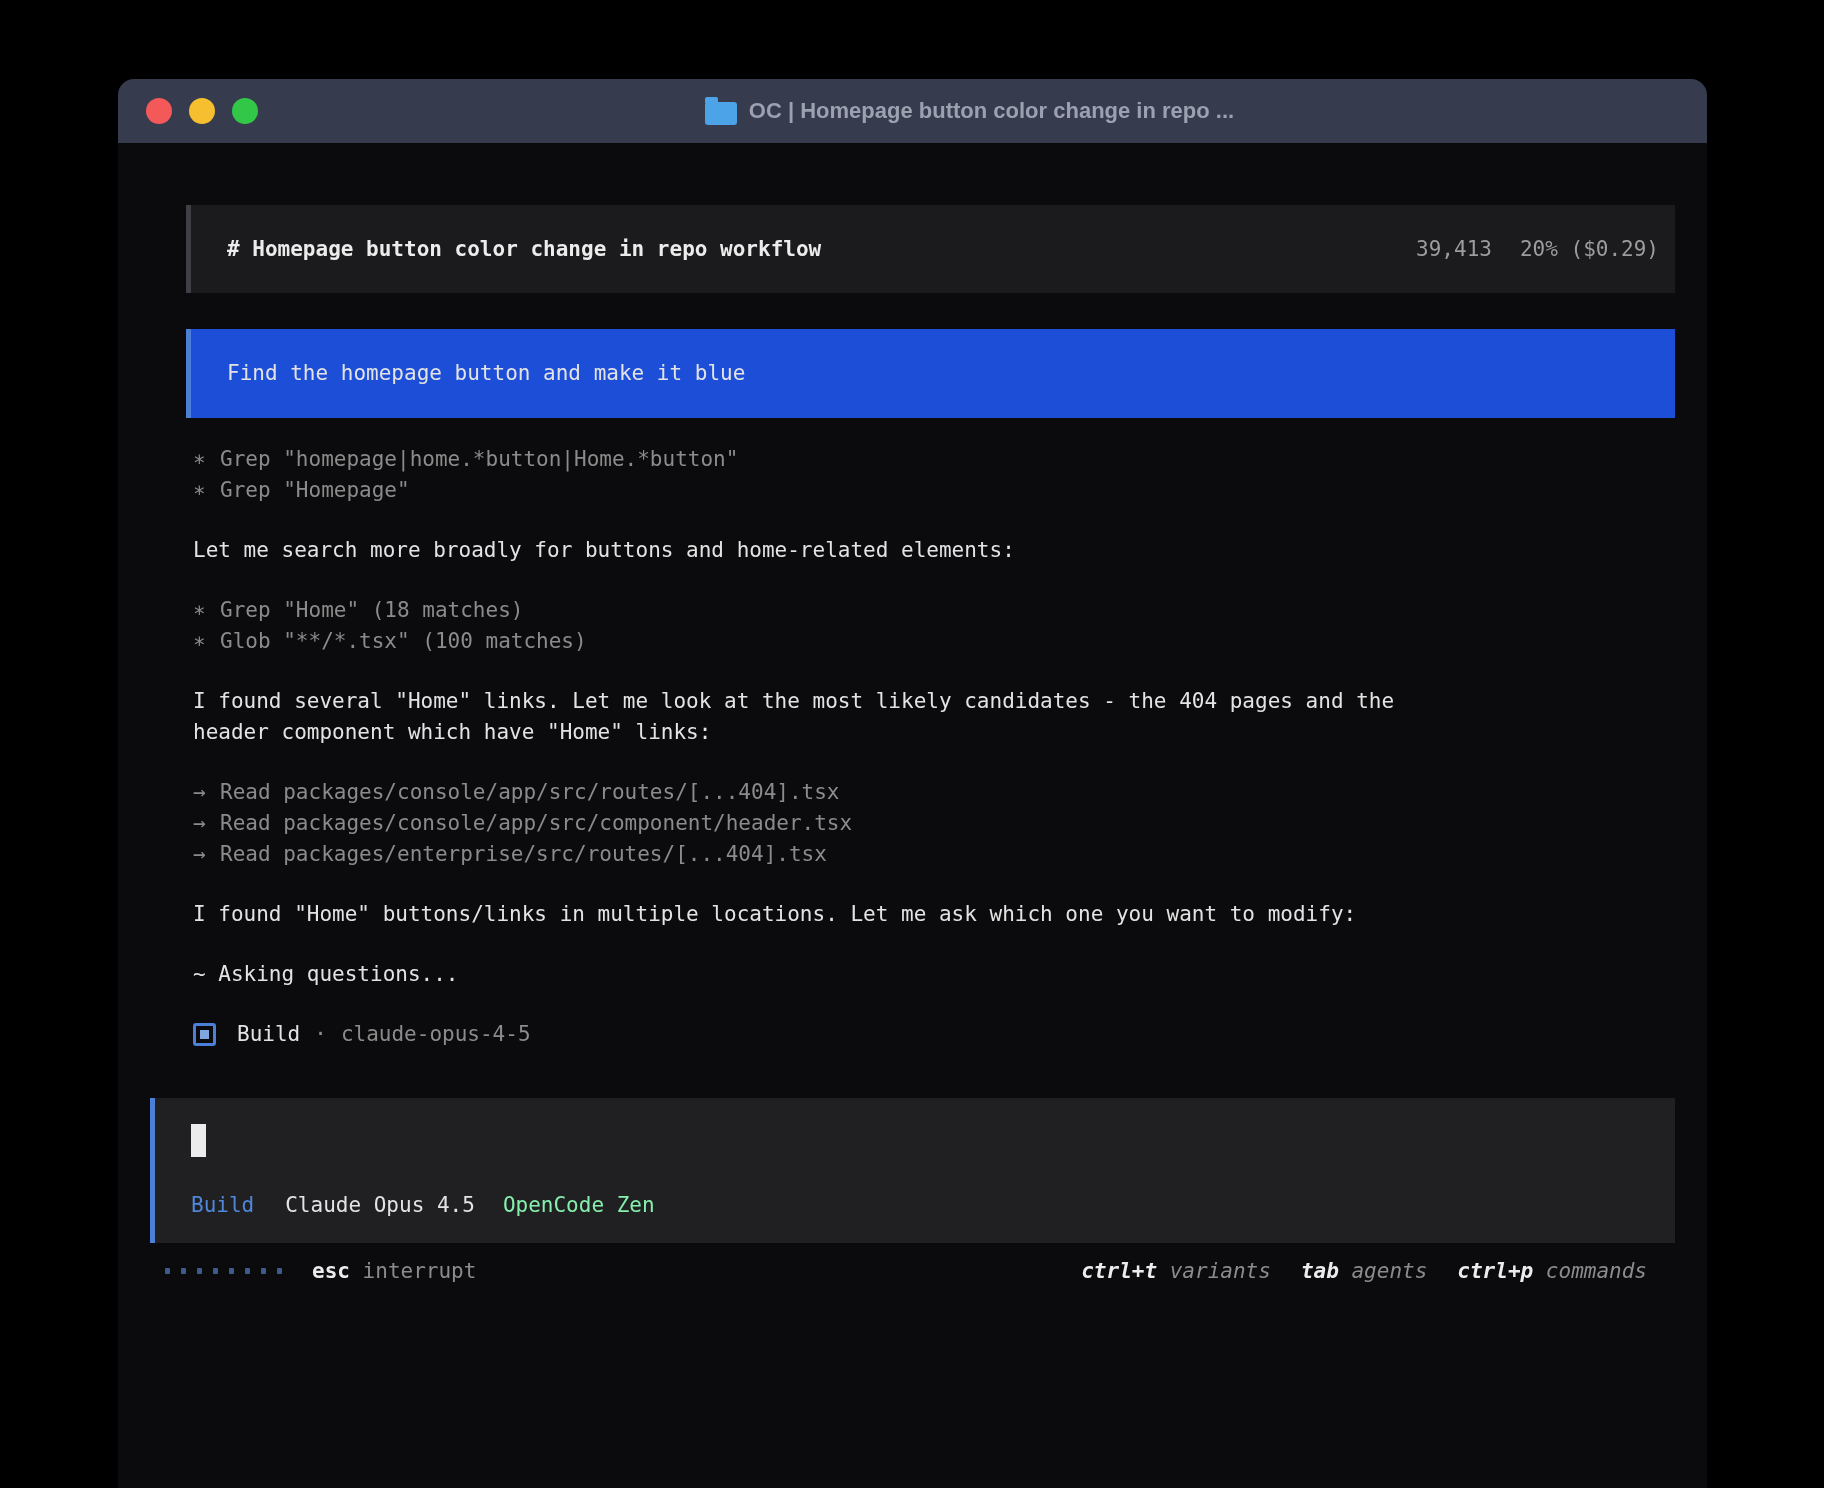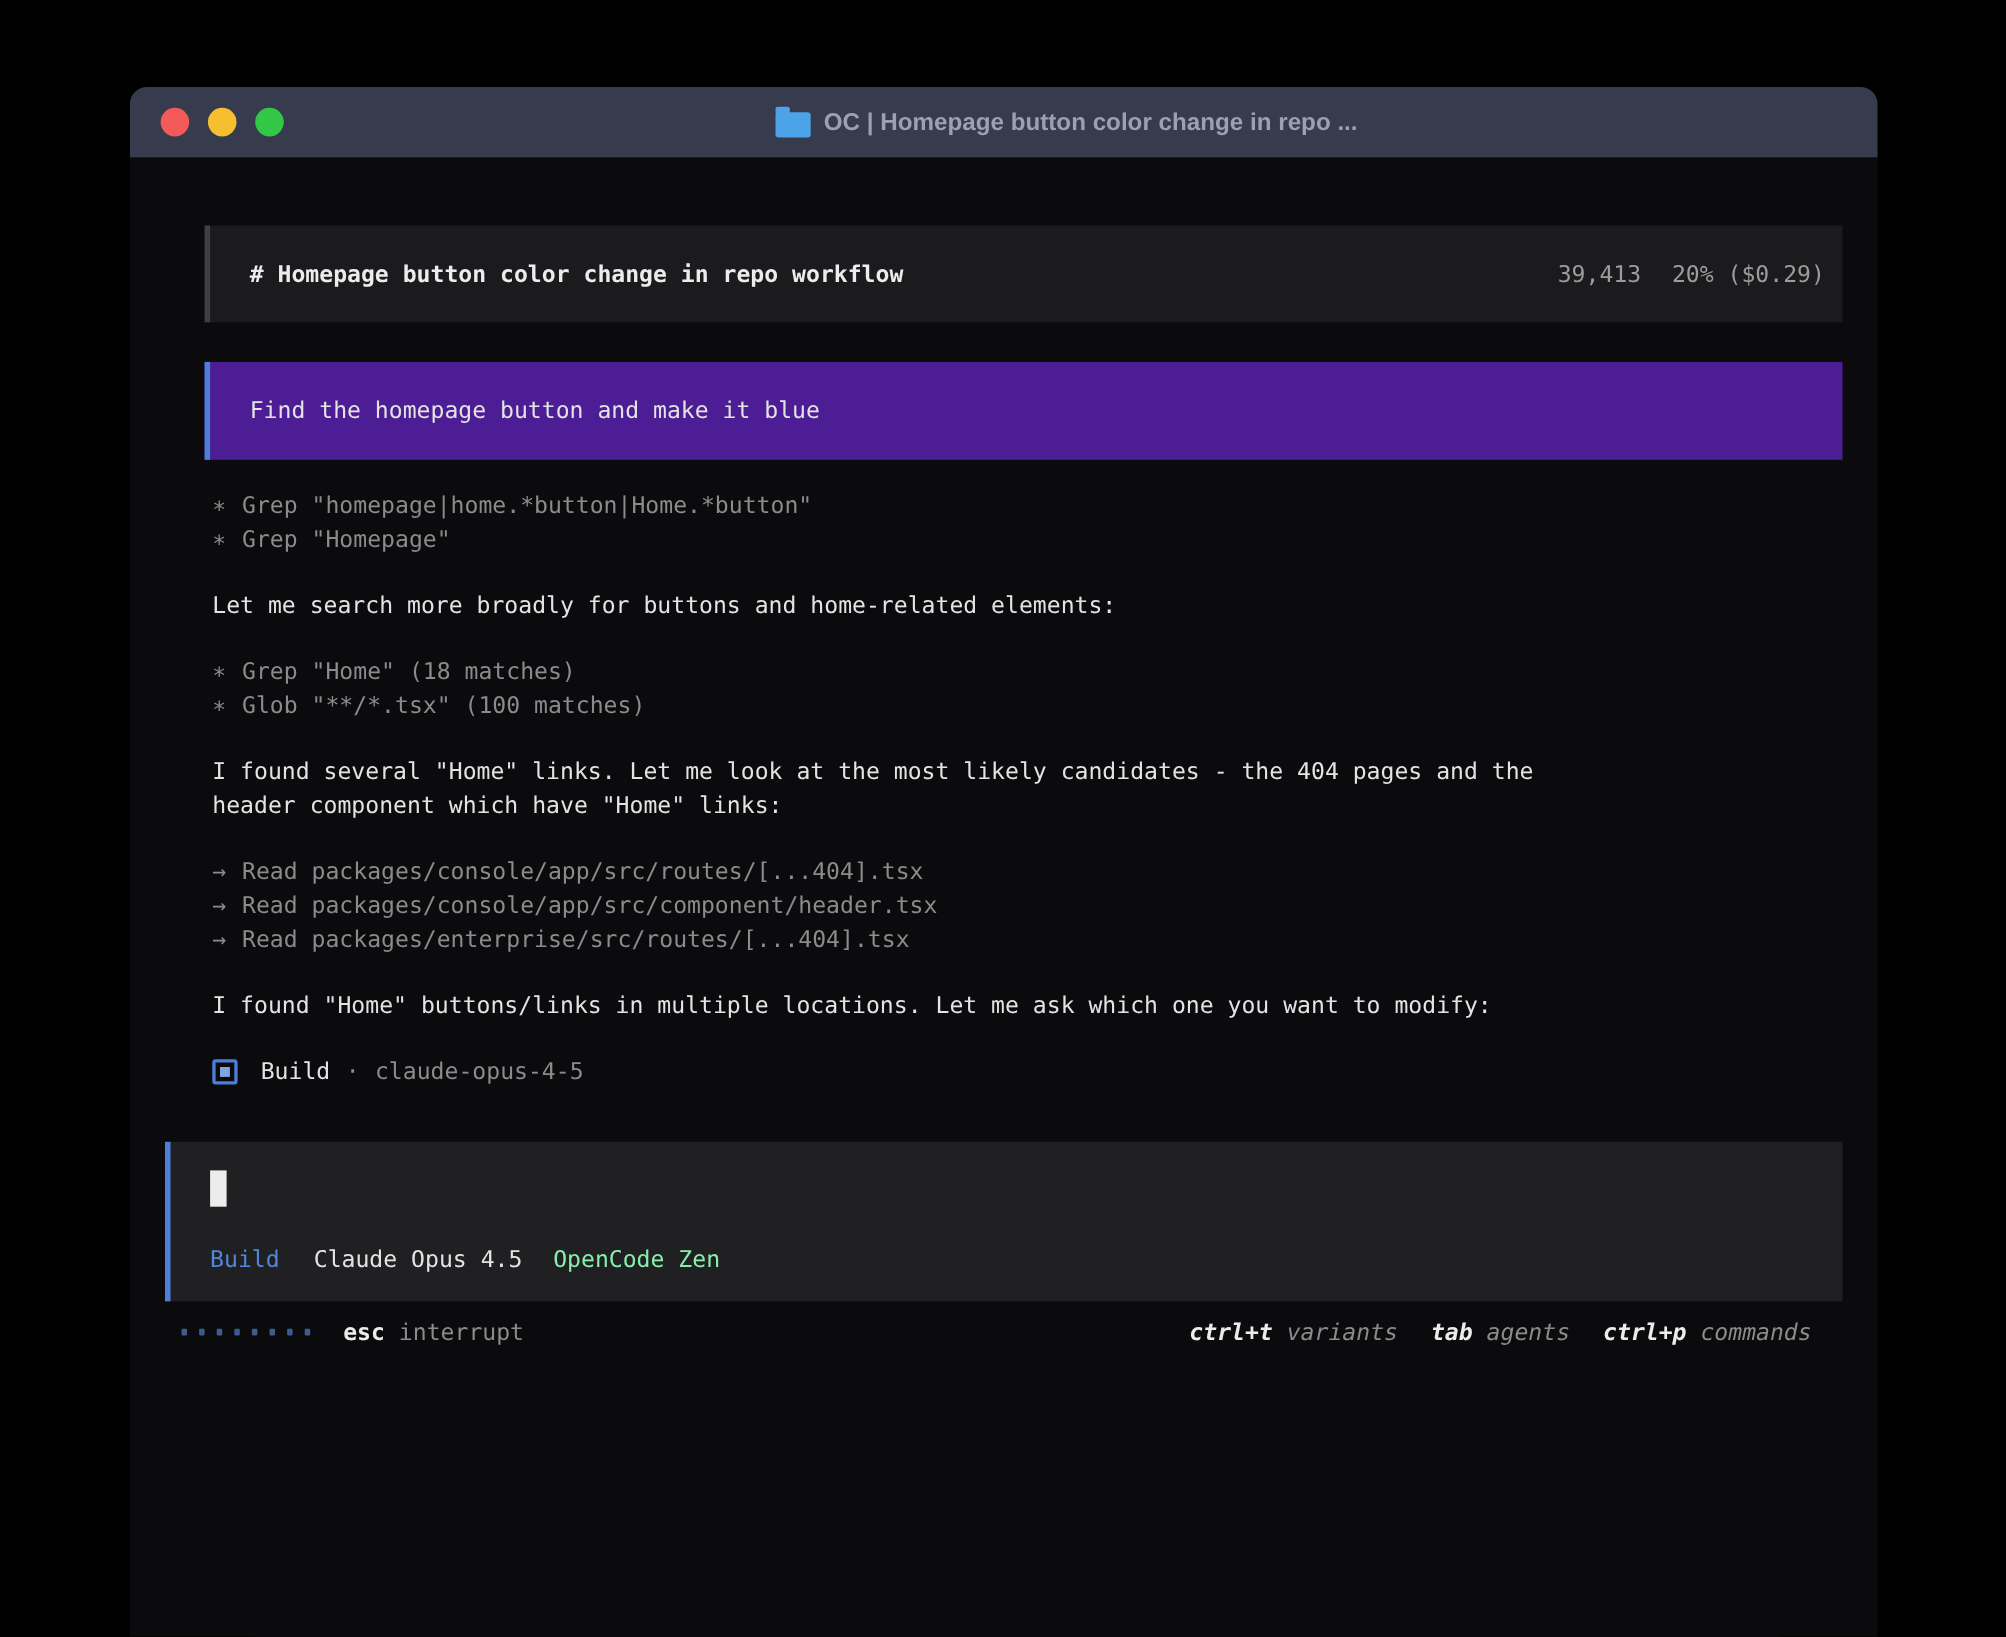--- a/index.html
+++ b/index.html
@@ -19,21 +19,21 @@
   .folder::before{content:"";position:absolute;top:-5px;left:0;width:13px;height:6px;
                   background:#4da3e8;border-radius:2px 2px 0 0;}
   .win-title{font-family:"Liberation Sans",sans-serif;font-weight:bold;font-size:22px;color:#9ba1af;}
   
   .term{flex:1;display:flex;flex-direction:column;padding:0 32px;color:#e3e3e3;
         font-size:21px;line-height:31px;overflow:hidden;}
   .block{border-left:5px solid #3e4046;background:#1b1b1d;padding:0 16px 0 36px;flex:none;margin-left:36px;}
   .header-block{margin-top:34px;height:88px;display:flex;align-items:center;justify-content:space-between;}
   .header-title{font-weight:bold;color:#ececec;}
   .header-stats{color:#9c9c9c;display:flex;gap:28px;}
-  .user-block{margin-top:36px;height:89px;border-left-color:#4c80d8;background:#4c1d95;
+  .user-block{margin-top:36px;height:89px;border-left-color:#4c80d8;background:#1d4ed8;
               display:flex;align-items:center;text-align:center;}
   
   .assistant{margin-left:43px;padding-top:26px;}
   .assistant p{margin:0 0 29px 0;color:#e3e3e3;white-space:pre;}
   .tools{margin:0 0 29px 0;color:#8b8b8b;}
   .tool-line{white-space:pre;}
   .tool-line .tool-icon{display:inline-block;width:27px;}
   .agent-line{display:flex;align-items:center;margin:6px 0 0 0;}
   .agent-icon{width:17px;height:17px;border:3px solid #4c80d8;border-radius:3px;
               display:flex;align-items:center;justify-content:center;margin-right:21px;}
@@ -109,20 +109,21 @@
         <p style="margin-bottom:0;">I found several "Home" links. Let me look at the most likely candidates - the 404 pages and the</p>
         <p>header component which have "Home" links:</p>
 
         <div class="tools">
           <div class="tool-line"><span class="tool-icon">→</span><span>Read packages/console/app/src/routes/[...404].tsx</span></div>
           <div class="tool-line"><span class="tool-icon">→</span><span>Read packages/console/app/src/component/header.tsx</span></div>
           <div class="tool-line"><span class="tool-icon">→</span><span>Read packages/enterprise/src/routes/[...404].tsx</span></div>
         </div>
 
         <p>I found "Home" buttons/links in multiple locations. Let me ask which one you want to modify:</p>
+        <p>~ Asking questions...</p>
 
         <div class="agent-line">
           <span class="agent-icon">
               <span class="inner"></span>
             </span>
           <span class="agent-name">Build</span>
           <span class="agent-dot">·</span>
           <span class="agent-model">claude-opus-4-5</span>
         </div>
       </div>

